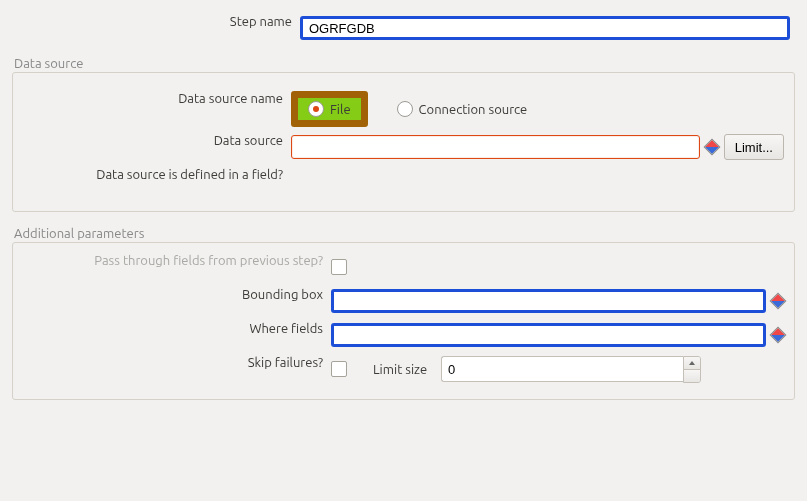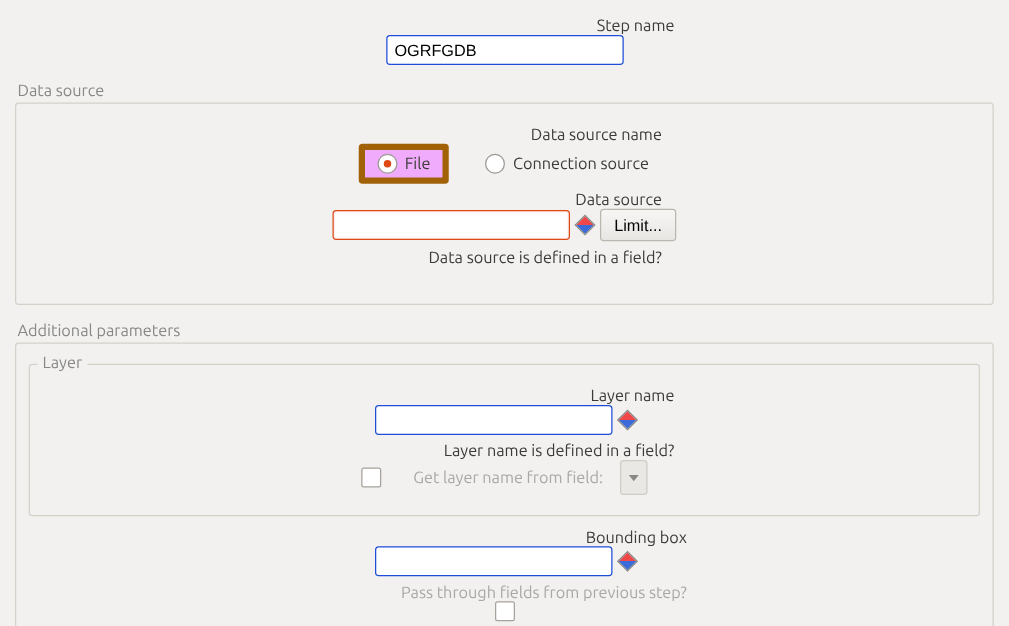--- a/index.html
+++ b/index.html
@@ -3,35 +3,35 @@
 <meta charset="utf-8">
 <style>
   html,body{margin:0;padding:0;font-family:"Ubuntu","Segoe UI",sans-serif;font-size:13px;color:#3c3b37;background:#f2f1f0;}
   .window{width:807px;height:501px;background:#f2f1f0;display:flex;flex-direction:column;box-sizing:border-box;}
   .titlebar{height:26px;background:linear-gradient(to bottom,#4b4a46,#3c3b37);display:flex;align-items:center;padding:0 6px;gap:6px;}
   .tb-btn{width:14px;height:14px;border-radius:50%;display:inline-block;}
   .tb-close{background:radial-gradient(circle at 40% 35%,#f08b7a,#e25428 60%,#b93714);}
   .tb-min,.tb-max{background:radial-gradient(circle at 40% 35%,#6e6d69,#54534f 60%,#3a3935);}
   .tb-title{color:#dfdbd2;font-weight:bold;font-size:13px;margin-left:6px;}
   .content{flex:1;padding:14px 12px 10px 12px;overflow:auto;}
-  .row{display:flex;align-items:center;margin-bottom:6px;min-height:28px;flex-direction:column;}
+  .row{display:flex;margin-bottom:6px;min-height:28px;}
   .lbl{width:280px;text-align:right;padding-right:8px;color:#3c3b37;}
   .lbl.disabled{color:#a8a8a4;}
   .field-wrap{flex:1;display:flex;align-items:center;gap:6px;}
-  input[type=text].tinput{height:24px;box-sizing:border-box;border:1px solid #1d4ed8;border-radius:3px;padding:0 6px;background:#fff;font-size:13px;width:100%;}
+  input[type=text].tinput{height:24px;box-sizing:border-box;border:3px solid #1d4ed8;border-radius:3px;padding:0 6px;background:#fff;font-size:13px;width:100%;}
   input[type=text].tinput.orange{border:1px solid #dd4814;box-shadow:inset 0 0 0 1px rgba(221,72,20,.1);}
   .btn{height:26px;border:1px solid #bbb7ae;border-radius:3px;background:linear-gradient(#f7f6f5,#e7e6e3);padding:0 10px;font-size:13px;cursor:pointer;}
   .diamond{width:12px;height:12px;display:inline-block;position:relative;flex:0 0 12px;}
   .diamond::before{content:"";position:absolute;inset:0;transform:rotate(45deg);background:linear-gradient(135deg,#f04848 0 50%,#3a6bd8 50% 100%);border:1px solid #888;}
   .groupbox{border:1px solid #d5d1c8;border-radius:3px;margin:10px 0 4px 0;padding:18px 10px 10px 10px;position:relative;}
   .groupbox>.legend{position:absolute;top:-9px;left:6px;background:#f2f1f0;padding:0 4px;color:#888;font-size:13px;}
   .section-label{color:#888;margin:14px 0 2px 2px;font-size:13px;}
   .radio-row{display:flex;align-items:center;gap:18px;}
   .radio{display:inline-flex;align-items:center;gap:6px;padding:3px 10px;border-radius:3px;}
-  .radio.sel{background:#f0abfc;border:5px solid #a16207;margin-left:10px;}
+  .radio.sel{background:#84cc16;border:7px solid #a16207;}
   .radio.unsel{border:1px solid transparent;}
   .rcircle{width:14px;height:14px;border:1px solid #9c9a94;border-radius:50%;display:inline-flex;align-items:center;justify-content:center;background:#fff;}
   .rcircle.on::after{content:"";width:6px;height:6px;border-radius:50%;background:#dd4814;}
   .chk{width:14px;height:14px;border:1px solid #a6a39b;border-radius:2px;background:#fff;display:inline-block;}
   .select-disabled{flex:1;height:26px;border:1px solid #cfccc4;border-radius:3px;background:#eae8e4;display:flex;align-items:center;justify-content:flex-end;padding:0 6px;color:#999;}
   .select-disabled .tri{width:0;height:0;border-left:4px solid transparent;border-right:4px solid transparent;border-top:5px solid #8a8883;}
   .sublbl{color:#a8a8a4;white-space:nowrap;padding:0 8px 0 20px;}
   .sublbl.dark{color:#3c3b37;}
   .spinner{display:flex;align-items:center;width:260px;}
   .spinner input{flex:1;height:24px;border:1px solid #c4c0b8;border-right:none;border-radius:3px 0 0 3px;padding:0 6px;font-size:13px;}
@@ -82,56 +82,34 @@
       </div>
 
       <div class="row">
         <div class="lbl" style="width:260px">Data source is defined in a field?</div>
       </div>
     </div>
 
     <div class="section-label">Additional parameters</div>
     <div class="groupbox" style="margin-top:2px;padding-top:10px;">
 
-      <div class="groupbox" style="margin:6px 0 10px 0;">
-        <span class="legend">Layer</span>
 
-        <div class="row">
-          <div class="lbl" style="width:280px">Layer name</div>
-          <div class="field-wrap">
-            <input type="text" class="tinput" value="" style="">
-            <span class="diamond"></span>
+      <div class="row">
+        <div class="lbl disabled" style="width:300px">Pass through fields from previous step?</div>
+        <div class="field-wrap">
+            <span class="chk"></span>
           </div>
-        </div>
-
-        <div class="row">
-          <div class="lbl" style="width:280px">Layer name is defined in a field?</div>
-          <div class="field-wrap">
-            <span class="chk"></span>
-            <span class="sublbl">Get layer name from field:</span>
-            <div class="select-disabled">
-                <span class="tri"></span>
-              </div>
-          </div>
-        </div>
       </div>
 
       <div class="row">
         <div class="lbl" style="width:300px">Bounding box</div>
         <div class="field-wrap">
           <input type="text" class="tinput" value="" style="">
           <span class="diamond"></span>
         </div>
-      </div>
-
-      <div class="row">
-        <div class="lbl disabled" style="width:300px">Pass through fields from previous step?</div>
-        <div class="field-wrap">
-            <span class="chk"></span>
-          </div>
       </div>
 
       <div class="row">
         <div class="lbl" style="width:300px">Where fields</div>
         <div class="field-wrap">
           <input type="text" class="tinput" value="" style="">
           <span class="diamond"></span>
         </div>
       </div>
 

